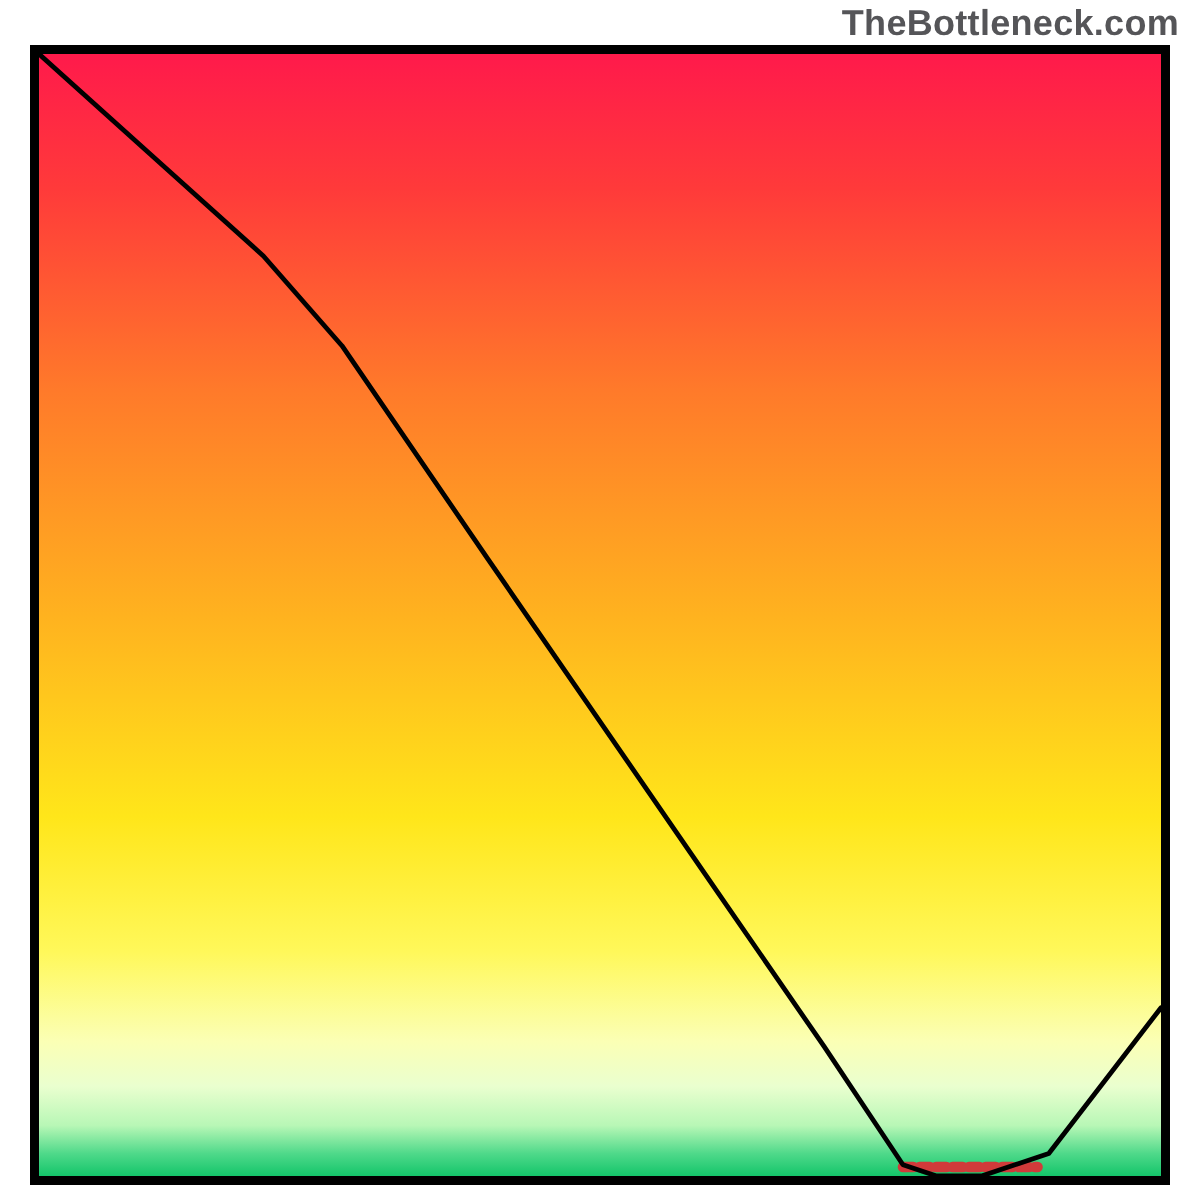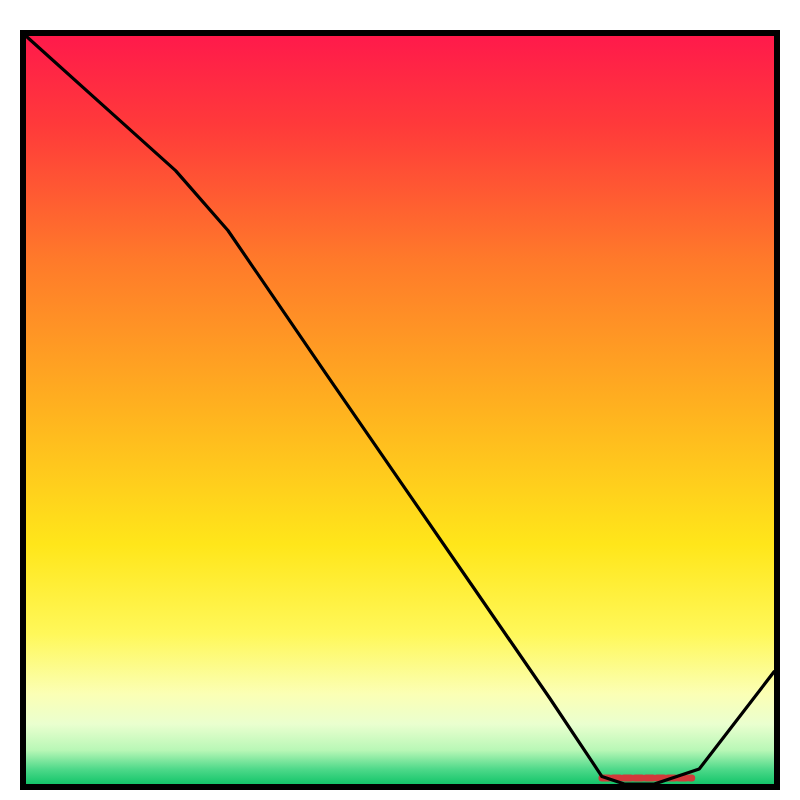--- a/index.html
+++ b/index.html
@@ -37,20 +37,21 @@
   .plot-svg {
     display: block;
     width: 100%;
     height: 100%;
   }
 </style>
 </head>
 <body>
 
 <div class="container">
+  <div class="watermark">TheBottleneck.com</div>
 
   <div class="plot-frame">
     <svg class="plot-svg" viewBox="0 0 748 748" preserveAspectRatio="none">
       <defs>
         <linearGradient id="bg-grad" x1="0" y1="0" x2="0" y2="1">
             <stop offset="0%" stop-color="#ff1a4b"></stop>
             <stop offset="12%" stop-color="#ff3a3a"></stop>
             <stop offset="30%" stop-color="#ff7a2a"></stop>
             <stop offset="50%" stop-color="#ffb21f"></stop>
             <stop offset="68%" stop-color="#ffe61a"></stop>

